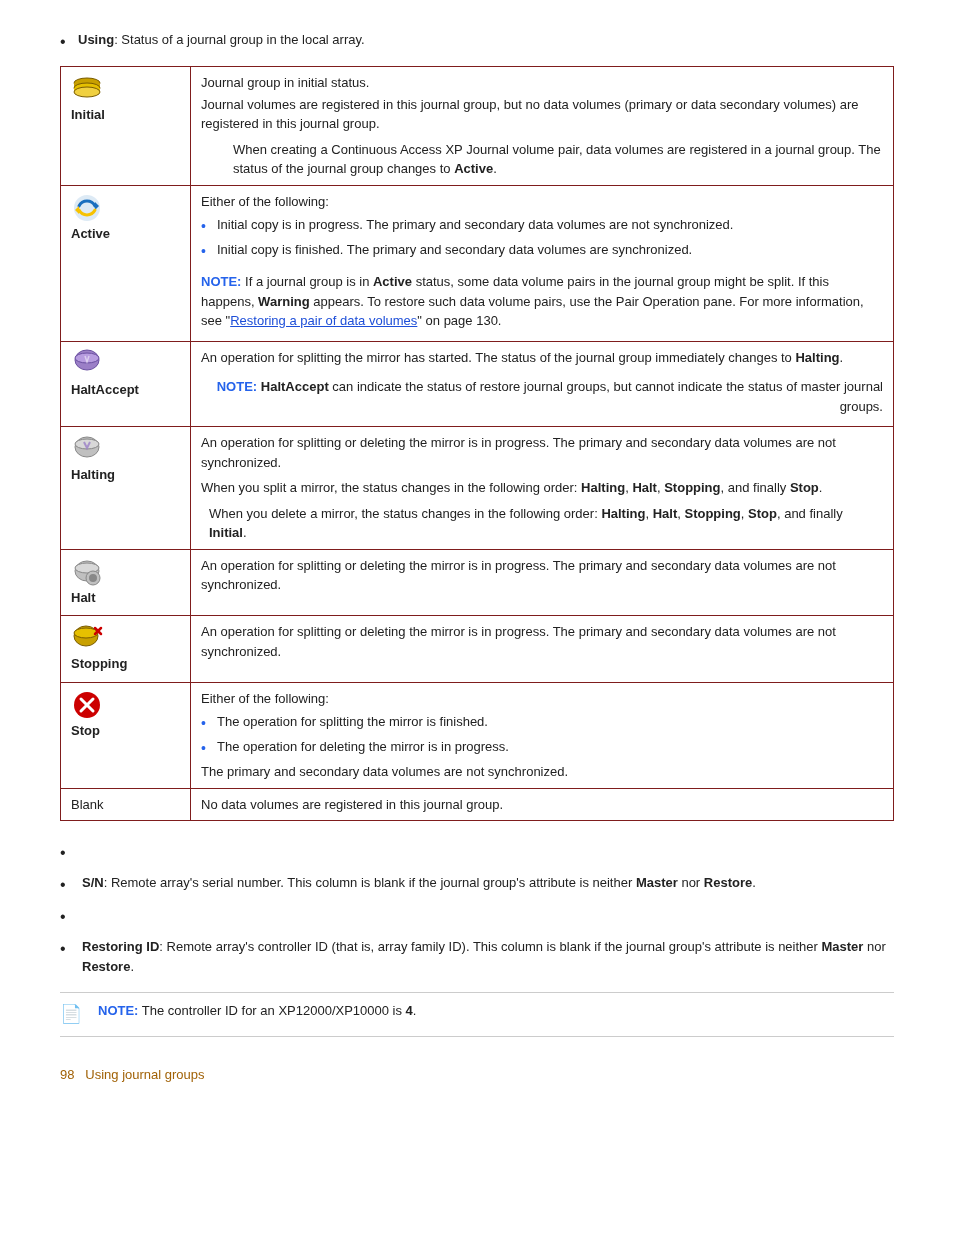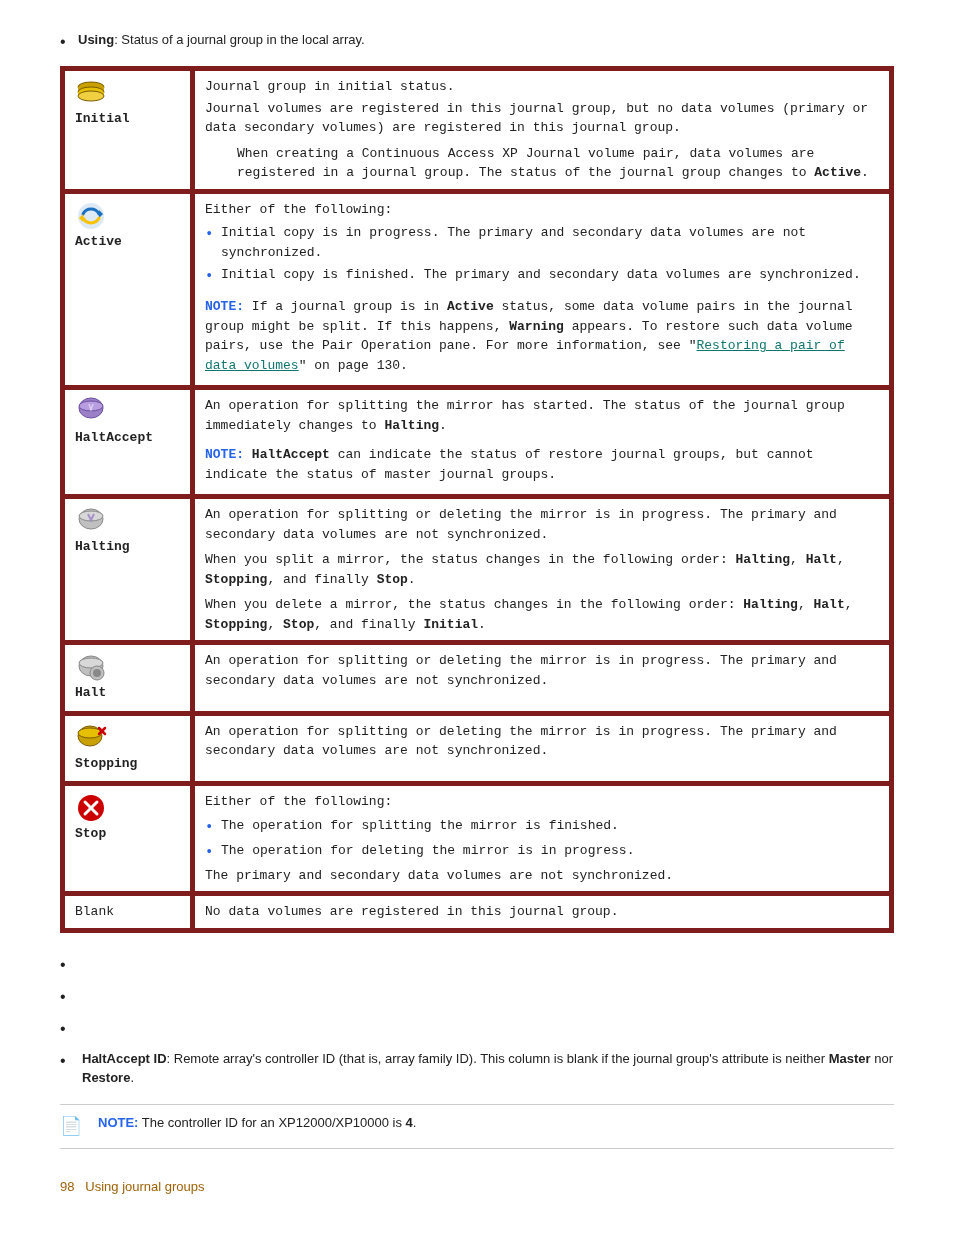--- a/index.html
+++ b/index.html
@@ -23,35 +23,34 @@
     }
     .bullet-dot {
       min-width: 18px;
       font-size: 16px;
       margin-top: 0px;
     }
     .bullet-text {
       flex: 1;
     }
     .bold { font-weight: bold; }
-    .link-text { color: #0f766e; text-decoration: underline; text-align: right; }
+    .link-text { color: #1d4ed8; text-decoration: underline; text-align: right; }
 
     
     table.status-table {
       width: 100%;
       border-collapse: collapse;
       margin-bottom: 20px;
       border: 1px solid #4a90d9;
     }
     table.status-table td {
-      border: 5px solid #7f1d1d;
+      border: 1px solid #7f1d1d;
       vertical-align: top;
       padding: 6px 10px;
       line-height: 1.5;
-      font-family: Liberation Mono, monospace;
     }
     .icon-cell {
       width: 130px;
       min-width: 110px;
       padding: 8px 10px;
     }
     .icon-label {
       font-weight: bold;
       display: block;
       margin-bottom: 2px;
@@ -209,42 +208,42 @@
 
           <ellipse cx="16" cy="12" rx="12" ry="10" fill="#9b7fc7" stroke="#6a4fa0" stroke-width="1"></ellipse>
           <ellipse cx="16" cy="10" rx="12" ry="5" fill="#b89de0" stroke="#6a4fa0" stroke-width="1"></ellipse>
           <path d="M14 8 L16 14 L18 8" fill="none" stroke="#fff" stroke-width="1.5" opacity="0.5"></path>
         </svg>
         <span class="icon-label">HaltAccept</span>
       </div>
     </td>
     <td>
       <p>An operation for splitting the mirror has started. The status of the journal group immediately changes to <span class="bold">Halting</span>.</p>
-      <div class="note-box" style="margin-top:10px;">
+      <div class="note-box" style="margin-top:10px;text-align:right;">
         <span class="note-label">NOTE:</span>
         <span>   <span class="bold">HaltAccept</span> can indicate the status of restore journal groups, but cannot indicate the status of master journal groups.</span>
       </div>
     </td>
   </tr>
 
   <tr>
     <td class="icon-cell">
       <div class="icon-wrap">
         <svg class="svg-icon" viewBox="0 0 32 32">
           <ellipse cx="16" cy="14" rx="12" ry="10" fill="#c0c0c0" stroke="#888" stroke-width="1"></ellipse>
           <ellipse cx="16" cy="11" rx="12" ry="5" fill="#d8d8d8" stroke="#888" stroke-width="1"></ellipse>
           <path d="M13 9 L16 15 L19 9" fill="none" stroke="#9b7fc7" stroke-width="2" opacity="0.8"></path>
         </svg>
         <span class="icon-label">Halting</span>
       </div>
     </td>
     <td>
       <p>An operation for splitting or deleting the mirror is in progress. The primary and secondary data volumes are not synchronized.</p>
       <p style="margin-top:6px;">When you split a mirror, the status changes in the following order: <span class="bold">Halting</span>, <span class="bold">Halt</span>, <span class="bold">Stopping</span>, and finally <span class="bold">Stop</span>.</p>
-      <p style="margin-top:6px;">When you delete a mirror, the status changes in the following order: <span class="bold">Halting</span>, <span class="bold">Halt</span>, <span class="bold">Stopping</span>, <span class="bold">Stop</span>, and finally <span class="bold">Initial</span>.</p>
+      <p style="margin-top:6px;margin-left:8px;">When you delete a mirror, the status changes in the following order: <span class="bold">Halting</span>, <span class="bold">Halt</span>, <span class="bold">Stopping</span>, <span class="bold">Stop</span>, and finally <span class="bold">Initial</span>.</p>
     </td>
   </tr>
 
   <tr>
     <td class="icon-cell">
       <div class="icon-wrap">
         <svg class="svg-icon" viewBox="0 0 32 32">
           <ellipse cx="16" cy="15" rx="12" ry="10" fill="#c0c0c0" stroke="#888" stroke-width="1"></ellipse>
           <ellipse cx="16" cy="12" rx="12" ry="5" fill="#d8d8d8" stroke="#888" stroke-width="1"></ellipse>
           <circle cx="22" cy="22" r="7" fill="#c0c0c0" stroke="#888" stroke-width="1"></circle>
@@ -313,27 +312,28 @@
 
 </tbody>
   </table>
 
 <div class="bottom-section">
   <div class="bottom-item">
     <span class="bottom-dot">•</span>
   </div>
   <div class="bottom-item">
     <span class="bottom-dot">•</span>
+    <span><span class="bold">S/N</span>: Remote array's serial number. This column is blank if the journal group's attribute is neither <span class="bold">Master</span> nor <span class="bold">Restore</span>.</span>
   </div>
   <div class="bottom-item">
     <span class="bottom-dot">•</span>
   </div>
   <div class="bottom-item">
     <span class="bottom-dot">•</span>
-    <span><span class="bold">HaltAccept ID</span>: Remote array's controller ID (that is, array family ID). This column is blank if the journal group's attribute is neither <span class="bold">Master</span> nor <span class="bold">Restore</span>.</span>
+    <span><span class="bold">Restoring ID</span>: Remote array's controller ID (that is, array family ID). This column is blank if the journal group's attribute is neither <span class="bold">Master</span> nor <span class="bold">Restore</span>.</span>
   </div>
 </div>
 
 <div class="note-footer">
   <span class="note-footer-icon">📄</span>
   <span><span class="bold" style="color:#2563eb;">NOTE:</span>   The controller ID for an XP12000/XP10000 is <span class="bold">4</span>.</span>
 </div>
 
 <div class="page-footer">
   <span>98</span>&nbsp;&nbsp;&nbsp;<span>Using journal groups</span>

